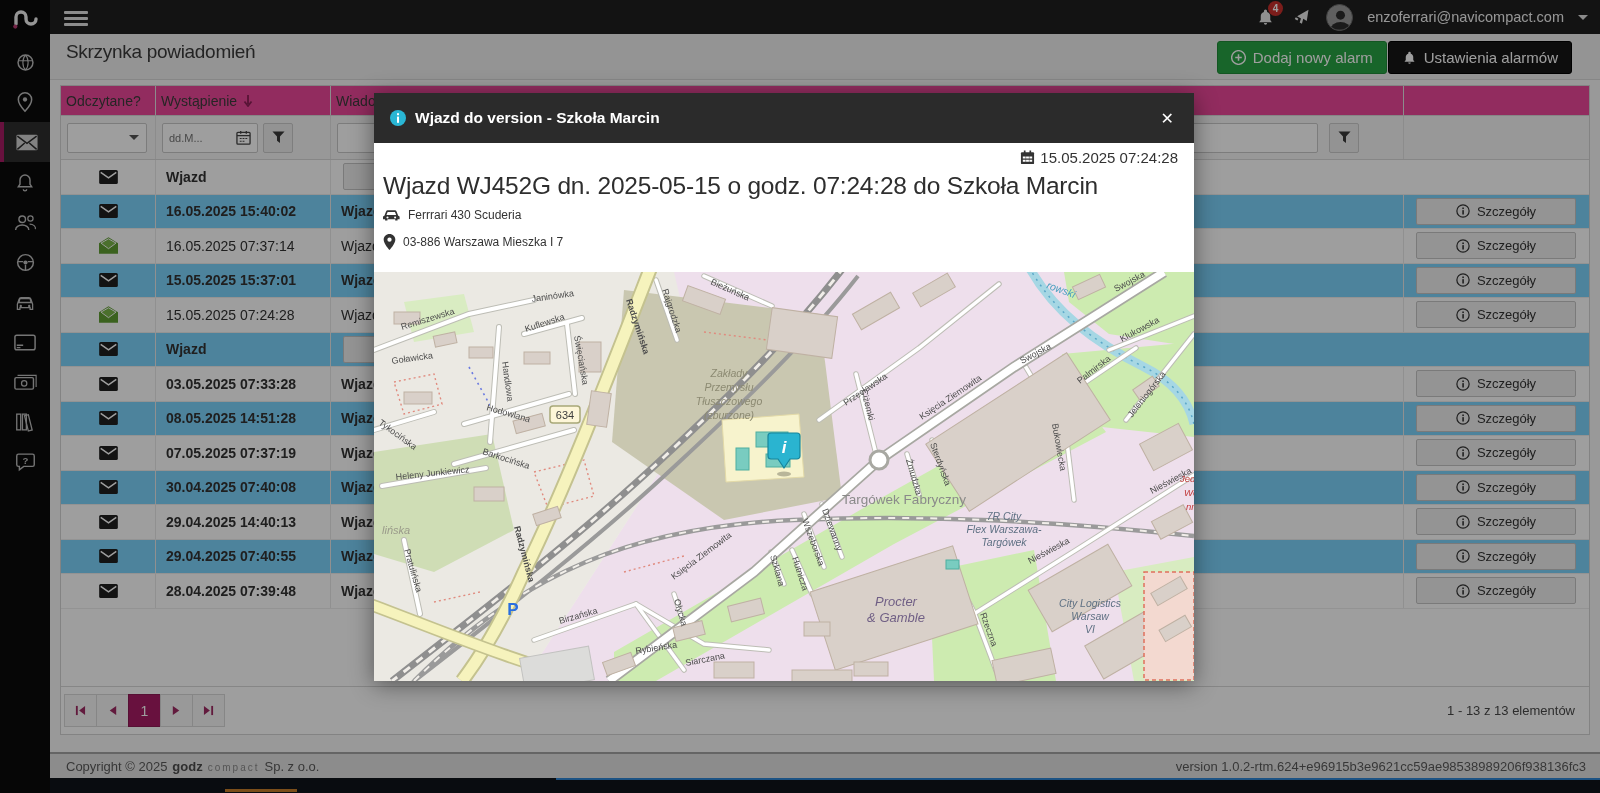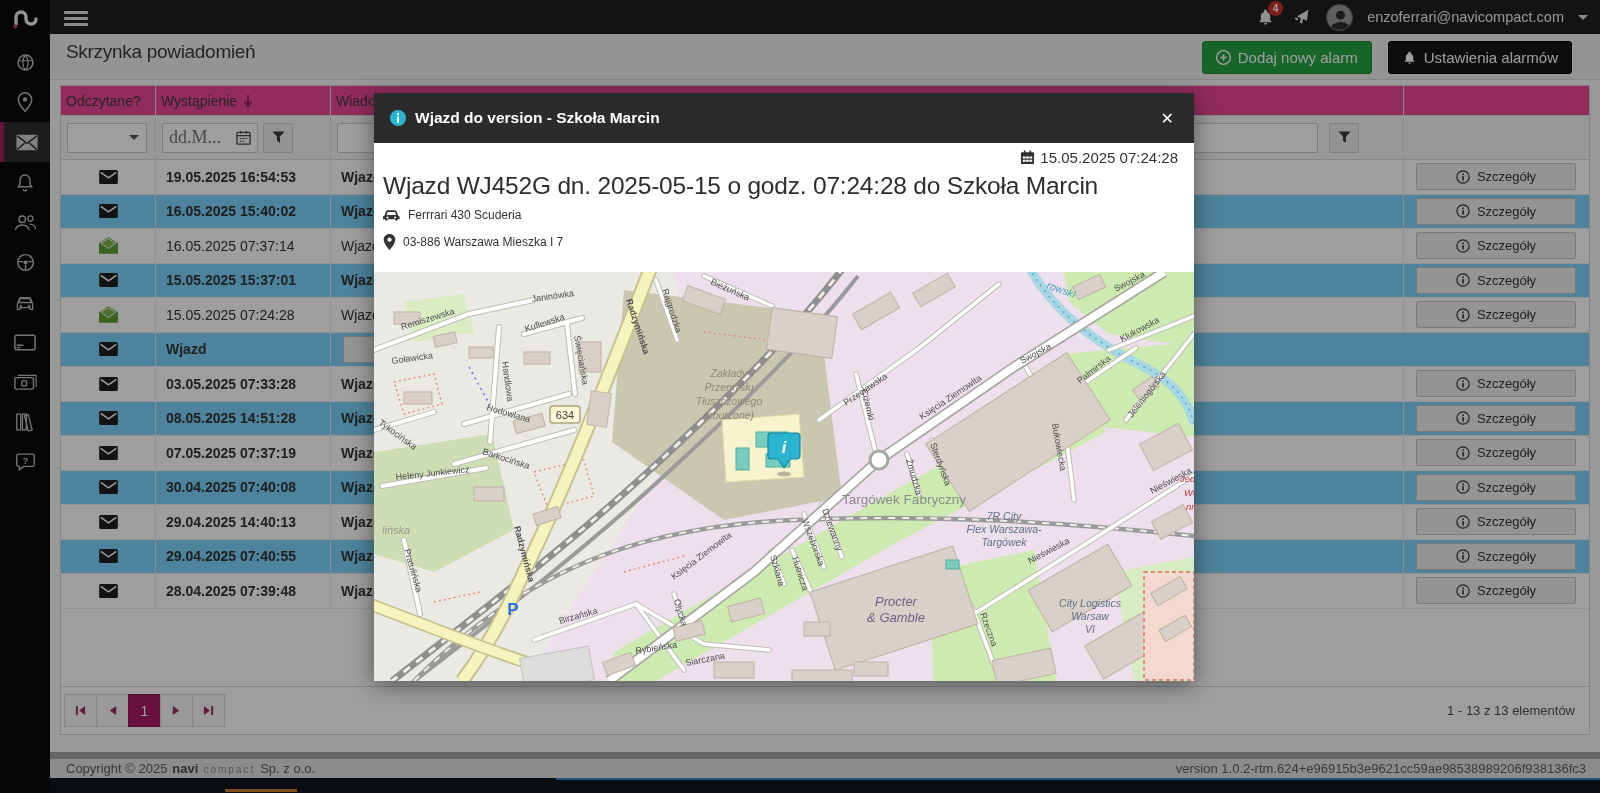--- a/index.html
+++ b/index.html
@@ -22,54 +22,54 @@
   
   #sidebar { left:0; top:0; width:50px; height:793px; background:#0b0b0b; z-index:7; display:flex; flex-direction:column; }
   #logo { height:36px; display:flex; align-items:center; justify-content:center; }
   .sb-item { height:40px; display:flex; align-items:center; justify-content:center; cursor:pointer; color:#bdbdbd; }
   .sb-item.active { background:#2e2e2e; border-left:4px solid #a81c64; color:#dcdcdc; }
   #sb-items { margin-top:6px; }
 
   
   #page-head { left:50px; top:34px; width:1550px; height:46px; background:#efefef; border-bottom:1px solid #d9d9d9; z-index:5;}
   #page-title { position:absolute; left:16px; top:7px; font-size:19px; color:#3a3a3a; letter-spacing:-0.3px;}
-  #head-buttons { position:absolute; right:28px; top:7px; display:flex; gap:16px;margin-left:9px; }
+  #head-buttons { position:absolute; right:28px; top:7px; display:flex; gap:1px;margin-left:9px; }
   .hbtn { height:33px; display:flex; align-items:center; gap:7px; padding:0 13px; border-radius:3px; font-size:15px; cursor:pointer; border:1px solid transparent;}
   .hbtn.green { background:#28a444; color:#fff; border-color:#1f8c37;}
   .hbtn.dark { background:#161616; color:#fff; border-color:#000;}
 
   
   #content-bg { left:50px; top:80px; width:1550px; height:672px; background:#f7f7f7; }
   #grid { left:60px; top:85px; width:1530px; height:650px; background:#fff; border:1px solid #d4d4d4; z-index:5;}
   .grow { display:grid; grid-template-columns:95px 175px 1073px 185px; }
   #ghead { background:#ec4899; height:30px; border-bottom:1px solid #d8d8d8;}
   #ghead .hc { display:flex; align-items:center; gap:6px; padding:0 4px 0 5px; font-size:14px; color:#3c3c3c; border-right:1px solid #e2e2e2; cursor:pointer;}
   #gfilter { background:#f6f6f6; height:44px; border-bottom:1px solid #d8d8d8;}
   #gfilter .fc { display:flex; align-items:center; gap:5px; padding:0 6px; border-right:1px solid #e2e2e2;}
   .selectbox { width:80px; height:30px; background:#fff; border:1px solid #c9c9c9; border-radius:2px; display:flex; align-items:center; justify-content:flex-end; padding:0 7px; cursor:pointer;}
   .dategroup { display:flex; align-items:center; background:#fff; border:1px solid #c9c9c9; border-radius:2px; height:30px; }
-  .dategroup input { width:66px; border:0; outline:none; font-size:18px; padding:0 6px; color:#444; background:transparent;font-family:Liberation Serif, serif;}
+  .dategroup input { width:66px; border:0; outline:none; font-size:11px; padding:0 6px; color:#444; background:transparent;}
   .icobtn { width:30px; height:30px; background:#ededed; border:1px solid #cccccc; border-radius:2px; display:flex; align-items:center; justify-content:center; cursor:pointer;}
   .wideinput { flex:1; height:30px; background:#fff; border:1px solid #c9c9c9; border-radius:2px; margin-right:6px;}
   #gbody .trow { height:34.5px; border-bottom:1px solid #ededed; }
   #gbody .trow.alt { background:#7dd3fc; }
   #gbody .cell { display:flex; align-items:center; font-size:14px; color:#333; border-right:1px solid #e8e8e8; padding:0 10px; overflow:hidden; white-space:nowrap;}
   #gbody .c-read { justify-content:center; }
   #gbody .unread { font-weight:bold; }
   .det-btn { margin-left:12px; width:160px; height:27px; background:#efefef; border:1px solid #c6c6c6; border-radius:2px;
     display:flex; align-items:center; justify-content:center; gap:7px; font-size:13px; color:#333; cursor:pointer;}
   #gpager { position:absolute; left:0; bottom:0; width:100%; height:48px; border-top:1px solid #d8d8d8; background:#fff;
     display:flex; align-items:center; justify-content:space-between; padding:0 14px 0 3px;}
   #pager-buttons { display:flex; }
   .pbtn { width:33px; height:33px; border:1px solid #d9d9d9; background:#f7f7f7; display:flex; align-items:center; justify-content:center; cursor:pointer; margin-right:-1px;}
   .pbtn.current { background:#a81c64; color:#fff; font-size:14px; border-color:#8d1a54;}
   #pager-summary { font-size:13px; color:#4a4a4a; }
 
   
-  #footer { left:50px; top:752px; width:1550px; height:26px; background:#e3e3e3; border-top:7px solid #a3a3a3;
+  #footer { left:50px; top:752px; width:1550px; height:26px; background:#e3e3e3; border-top:2px solid #a3a3a3;
     display:flex; align-items:center; justify-content:space-between; padding:0 14px 0 16px; font-size:13px; color:#5a5a5a; z-index:5;}
   #footer-left { display:flex; align-items:baseline; gap:5px;}
   #brand-navi { font-weight:bold; color:#4c4c4c; }
   #brand-compact { font-size:10px; letter-spacing:2px; color:#8a8a8a; }
   #bottom-strip { left:0; top:778px; width:1600px; height:15px; background:#10141b; z-index:5;}
   #strip-blue { position:absolute; left:556px; top:0; width:1044px; height:2px; background:#2f86d6;}
   #strip-orange { position:absolute; left:225px; bottom:1px; width:72px; height:3px; background:#c77f2a;}
 
   
   #overlay { left:0; top:0; width:1600px; height:793px; background:rgba(0,0,0,0.38); z-index:20;}
@@ -274,21 +274,20 @@
 
   <div id="gbody">
 
     <div class="grow trow">
       <div class="cell c-read">
           <svg width="19" height="14" viewBox="0 0 24 18">
             <rect width="24" height="18" rx="2" fill="#1f1f1f"></rect>
             <path d="M2 3l10 7 10-7" stroke="#fff" stroke-width="2" fill="none"></path>
           </svg>
         </div>
-      <div class="cell unread">19.05.2025 16:54:53</div>
       <div class="cell unread">Wjazd</div>
       <div class="cell" style="border-right:0;padding:0">
           <div class="det-btn">
             <svg width="14" height="14" viewBox="0 0 16 16">
               <circle cx="8" cy="8" r="7" fill="none" stroke="#333" stroke-width="1.4"></circle>
               <rect x="7.2" y="4" width="1.8" height="1.8" fill="#333"></rect>
               <rect x="7.2" y="7" width="1.8" height="5" fill="#333"></rect>
             </svg>
             <span>Szczegóły</span>
           </div>
@@ -573,21 +572,21 @@
           </svg>
         </div>
     </div>
     <div id="pager-summary">1 - 13 z 13 elementów</div>
   </div>
 </div>
 
 <div id="footer" class="abs">
   <div id="footer-left">
     <span>Copyright © 2025</span>
-    <span id="brand-navi">navi</span>
+    <span id="brand-navi">godz</span>
     <span id="brand-compact">compact</span>
     <span>Sp. z o.o.</span>
   </div>
   <div id="footer-version">version 1.0.2-rtm.624+e96915b3e9621cc59ae98538989206f938136fc3</div>
 </div>
 <div id="bottom-strip" class="abs">
   <div id="strip-blue"></div>
   <div id="strip-orange"></div>
 </div>
 

